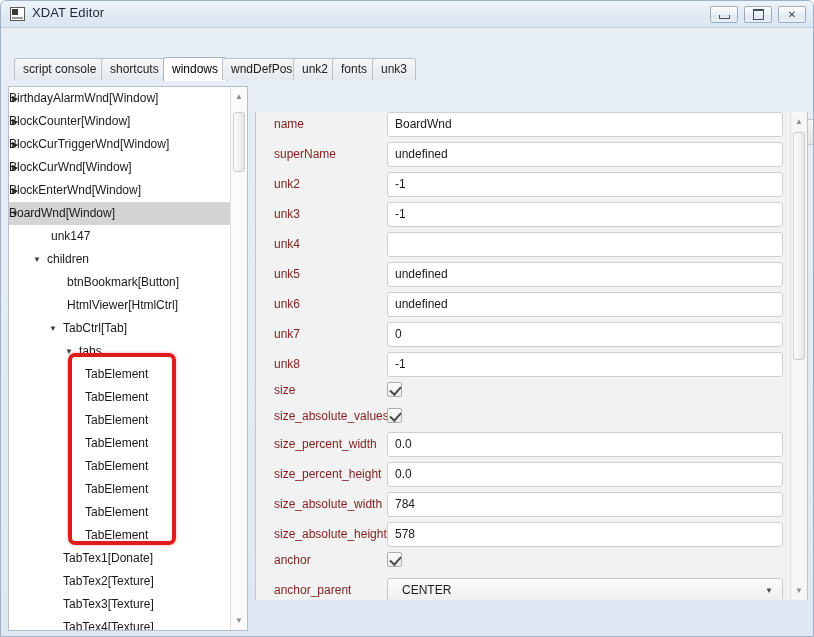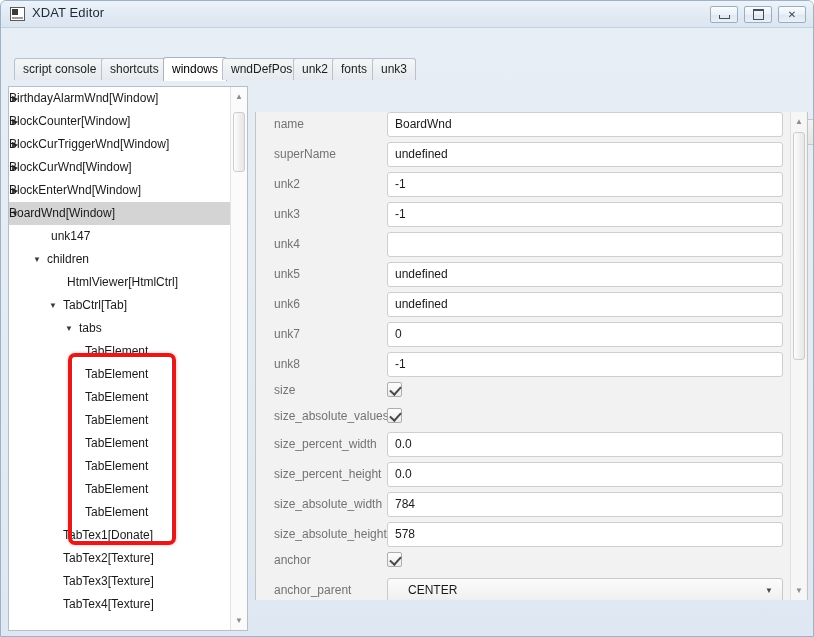--- a/index.html
+++ b/index.html
@@ -261,21 +261,21 @@
     position: absolute; left: 0; top: 0;
     width: 536px; height: 100%;
   }
   .prop-row {
     position: absolute;
     left: 0;
     width: 536px;
   }
   .prop-label {
     position: absolute; left: 18px;
-    font-size: 12px; color: #737373;
+    font-size: 12px; color: #7f1d1d;
     white-space: nowrap;
   }
   .prop-input {
     position: absolute; left: 131px;
     width: 396px; height: 25px;
     box-sizing: border-box;
     background: #ffffff;
     border: 1px solid #cfcfcf;
     border-radius: 3px;
     font-size: 12px;
@@ -303,21 +303,21 @@
   }
   .prop-select {
     position: absolute; left: 131px;
     width: 396px; height: 25px;
     box-sizing: border-box;
     background: linear-gradient(to bottom, #fcfcfc 0%, #eeeeee 100%);
     border: 1px solid #c9c9c9;
     border-radius: 3px;
     font-size: 12px; color: #1a1a1a;
     line-height: 23px;
-    padding-left: 20px;
+    padding-left: 14px;
     white-space: nowrap;
   }
   .select-arrow {
     position: absolute; right: 9px; top: 0;
     height: 23px; line-height: 23px;
     font-size: 8px; color: #4a4a4a;
   }
 
   
   #props-scroll {
@@ -403,20 +403,23 @@
             <span class="tree-label">BoardWnd[Window]</span>
           </div>
         <div class="tree-row">
             <span class="tree-label" style="left:42px">unk147</span>
           </div>
         <div class="tree-row">
             <span class="tw" style="left:22px">▼</span>
             <span class="tree-label" style="left:38px">children</span>
           </div>
         <div class="tree-row">
+            <span class="tree-label" style="left:58px">btnBookmark[Button]</span>
+          </div>
+        <div class="tree-row">
             <span class="tree-label" style="left:58px">HtmlViewer[HtmlCtrl]</span>
           </div>
         <div class="tree-row">
             <span class="tw" style="left:38px">▼</span>
             <span class="tree-label" style="left:54px">TabCtrl[Tab]</span>
           </div>
         <div class="tree-row">
             <span class="tw" style="left:54px">▼</span>
             <span class="tree-label" style="left:70px">tabs</span>
           </div>

